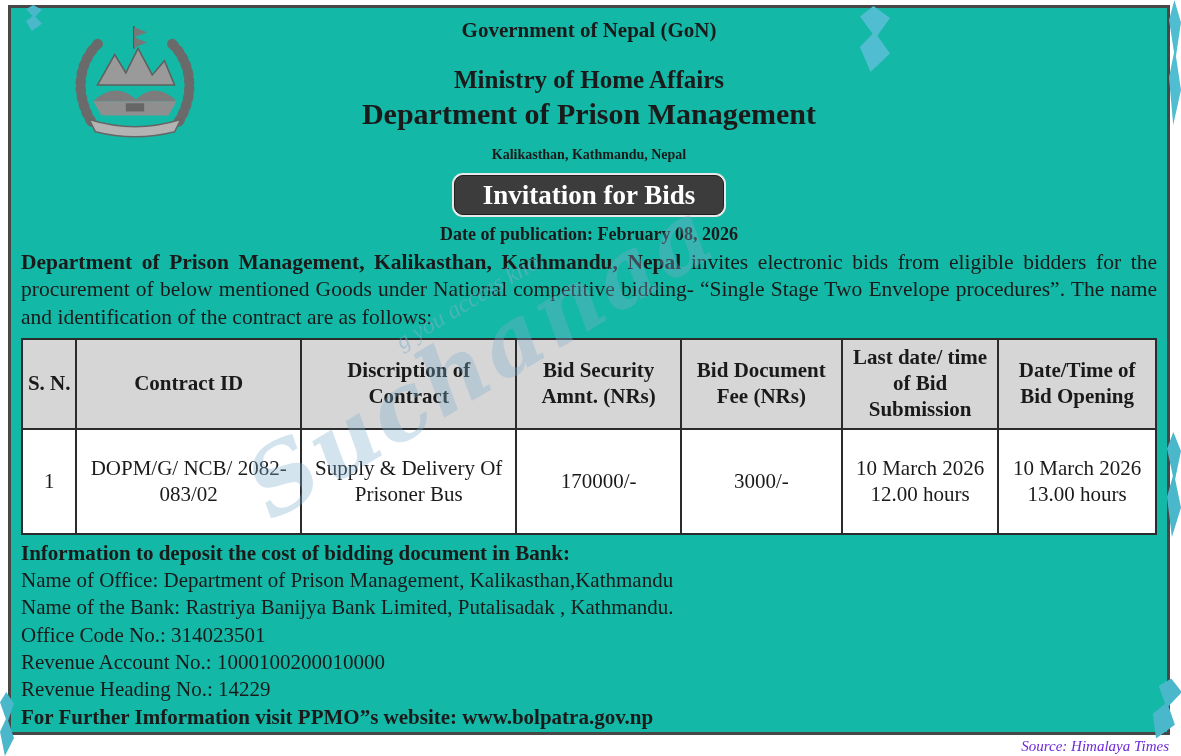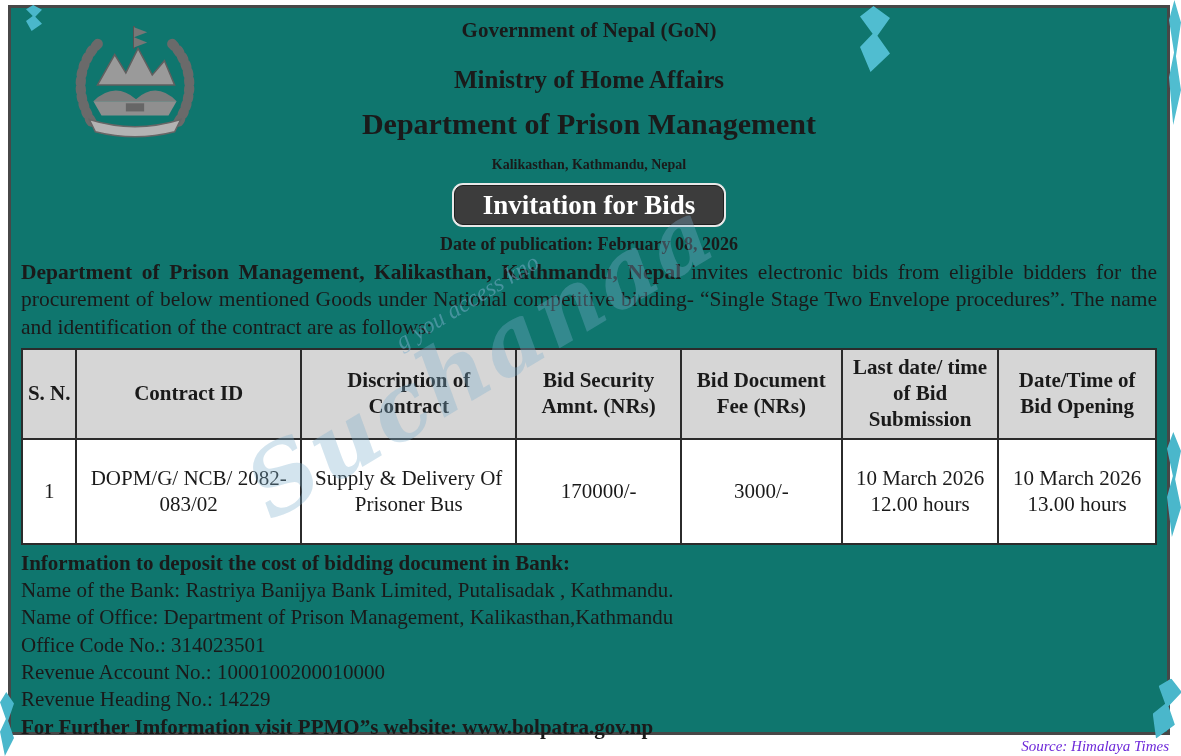--- a/index.html
+++ b/index.html
@@ -2,28 +2,28 @@
 <html><head>
 <meta charset="utf-8">
 <style>
   html,body { margin:0; padding:0; background:#ffffff; }
   .page {
     position:relative; width:1181px; height:756px; background:#ffffff;
     font-family:"Liberation Serif", serif; color:#1a1a1a; overflow:hidden;
   }
   .notice {
     position:absolute; left:8px; top:5px; right:11px; bottom:21px;
-    border:3px solid #474747; background:#0f766e;
+    border:3px solid #474747; background:#14b8a6;
     padding:6px 10px 0; box-sizing:border-box;
   }
   .emblem { position:absolute; left:58px; top:14px; width:132px; height:122px; }
   .hdr { text-align:center; }
   .gov  { font-size:21px; font-weight:bold; margin-top:4px; }
   .min  { font-size:25px; font-weight:bold; margin-top:23px; }
-  .dep  { font-size:30px; font-weight:bold; margin-top:13px; }
+  .dep  { font-size:30px; font-weight:bold; margin-top:3px; }
   .addr { font-size:14px; font-weight:bold; margin-top:16px; }
   .titlebox {
     width:fit-content; margin:12px auto 0; background:#3c3c3c; color:#ffffff;
     font-size:27px; font-weight:bold; padding:4px 28px 3px;
     border-radius:9px; border:1px solid #1f1f1f; box-shadow:0 0 0 2px #e8e8e8;
   }
   .pubdate { text-align:center; font-size:18px; font-weight:bold; margin-top:9px; }
   .intro { margin:4px 0 0; font-size:21.5px; line-height:1.27; text-align:justify; }
   .intro .b { font-weight:bold; }
   table.bids { width:100%; border-collapse:collapse; table-layout:fixed; margin-top:7px; }
@@ -129,22 +129,22 @@
           <td>170000/-</td>
           <td>3000/-</td>
           <td>10 March 2026 12.00 hours</td>
           <td>10 March 2026 13.00 hours</td>
         </tr>
       </tbody>
     </table>
 
     <div class="bank">
       <div class="b">Information to deposit the cost of bidding document in Bank:</div>
+      <div>Name of Office: Department of Prison Management, Kalikasthan,Kathmandu</div>
       <div>Name of the Bank: Rastriya Banijya Bank Limited, Putalisadak , Kathmandu.</div>
-      <div>Name of Office: Department of Prison Management, Kalikasthan,Kathmandu</div>
       <div>Office Code No.: 314023501</div>
       <div>Revenue Account No.: 1000100200010000</div>
       <div>Revenue Heading No.: 14229</div>
       <div class="b">For Further Imformation visit PPMO”s website: www.bolpatra.gov.np</div>
     </div>
 
   </div>
 
   <div class="wm-main">Suchanaa</div>
   <div class="wm-tag">g you access kno</div>

